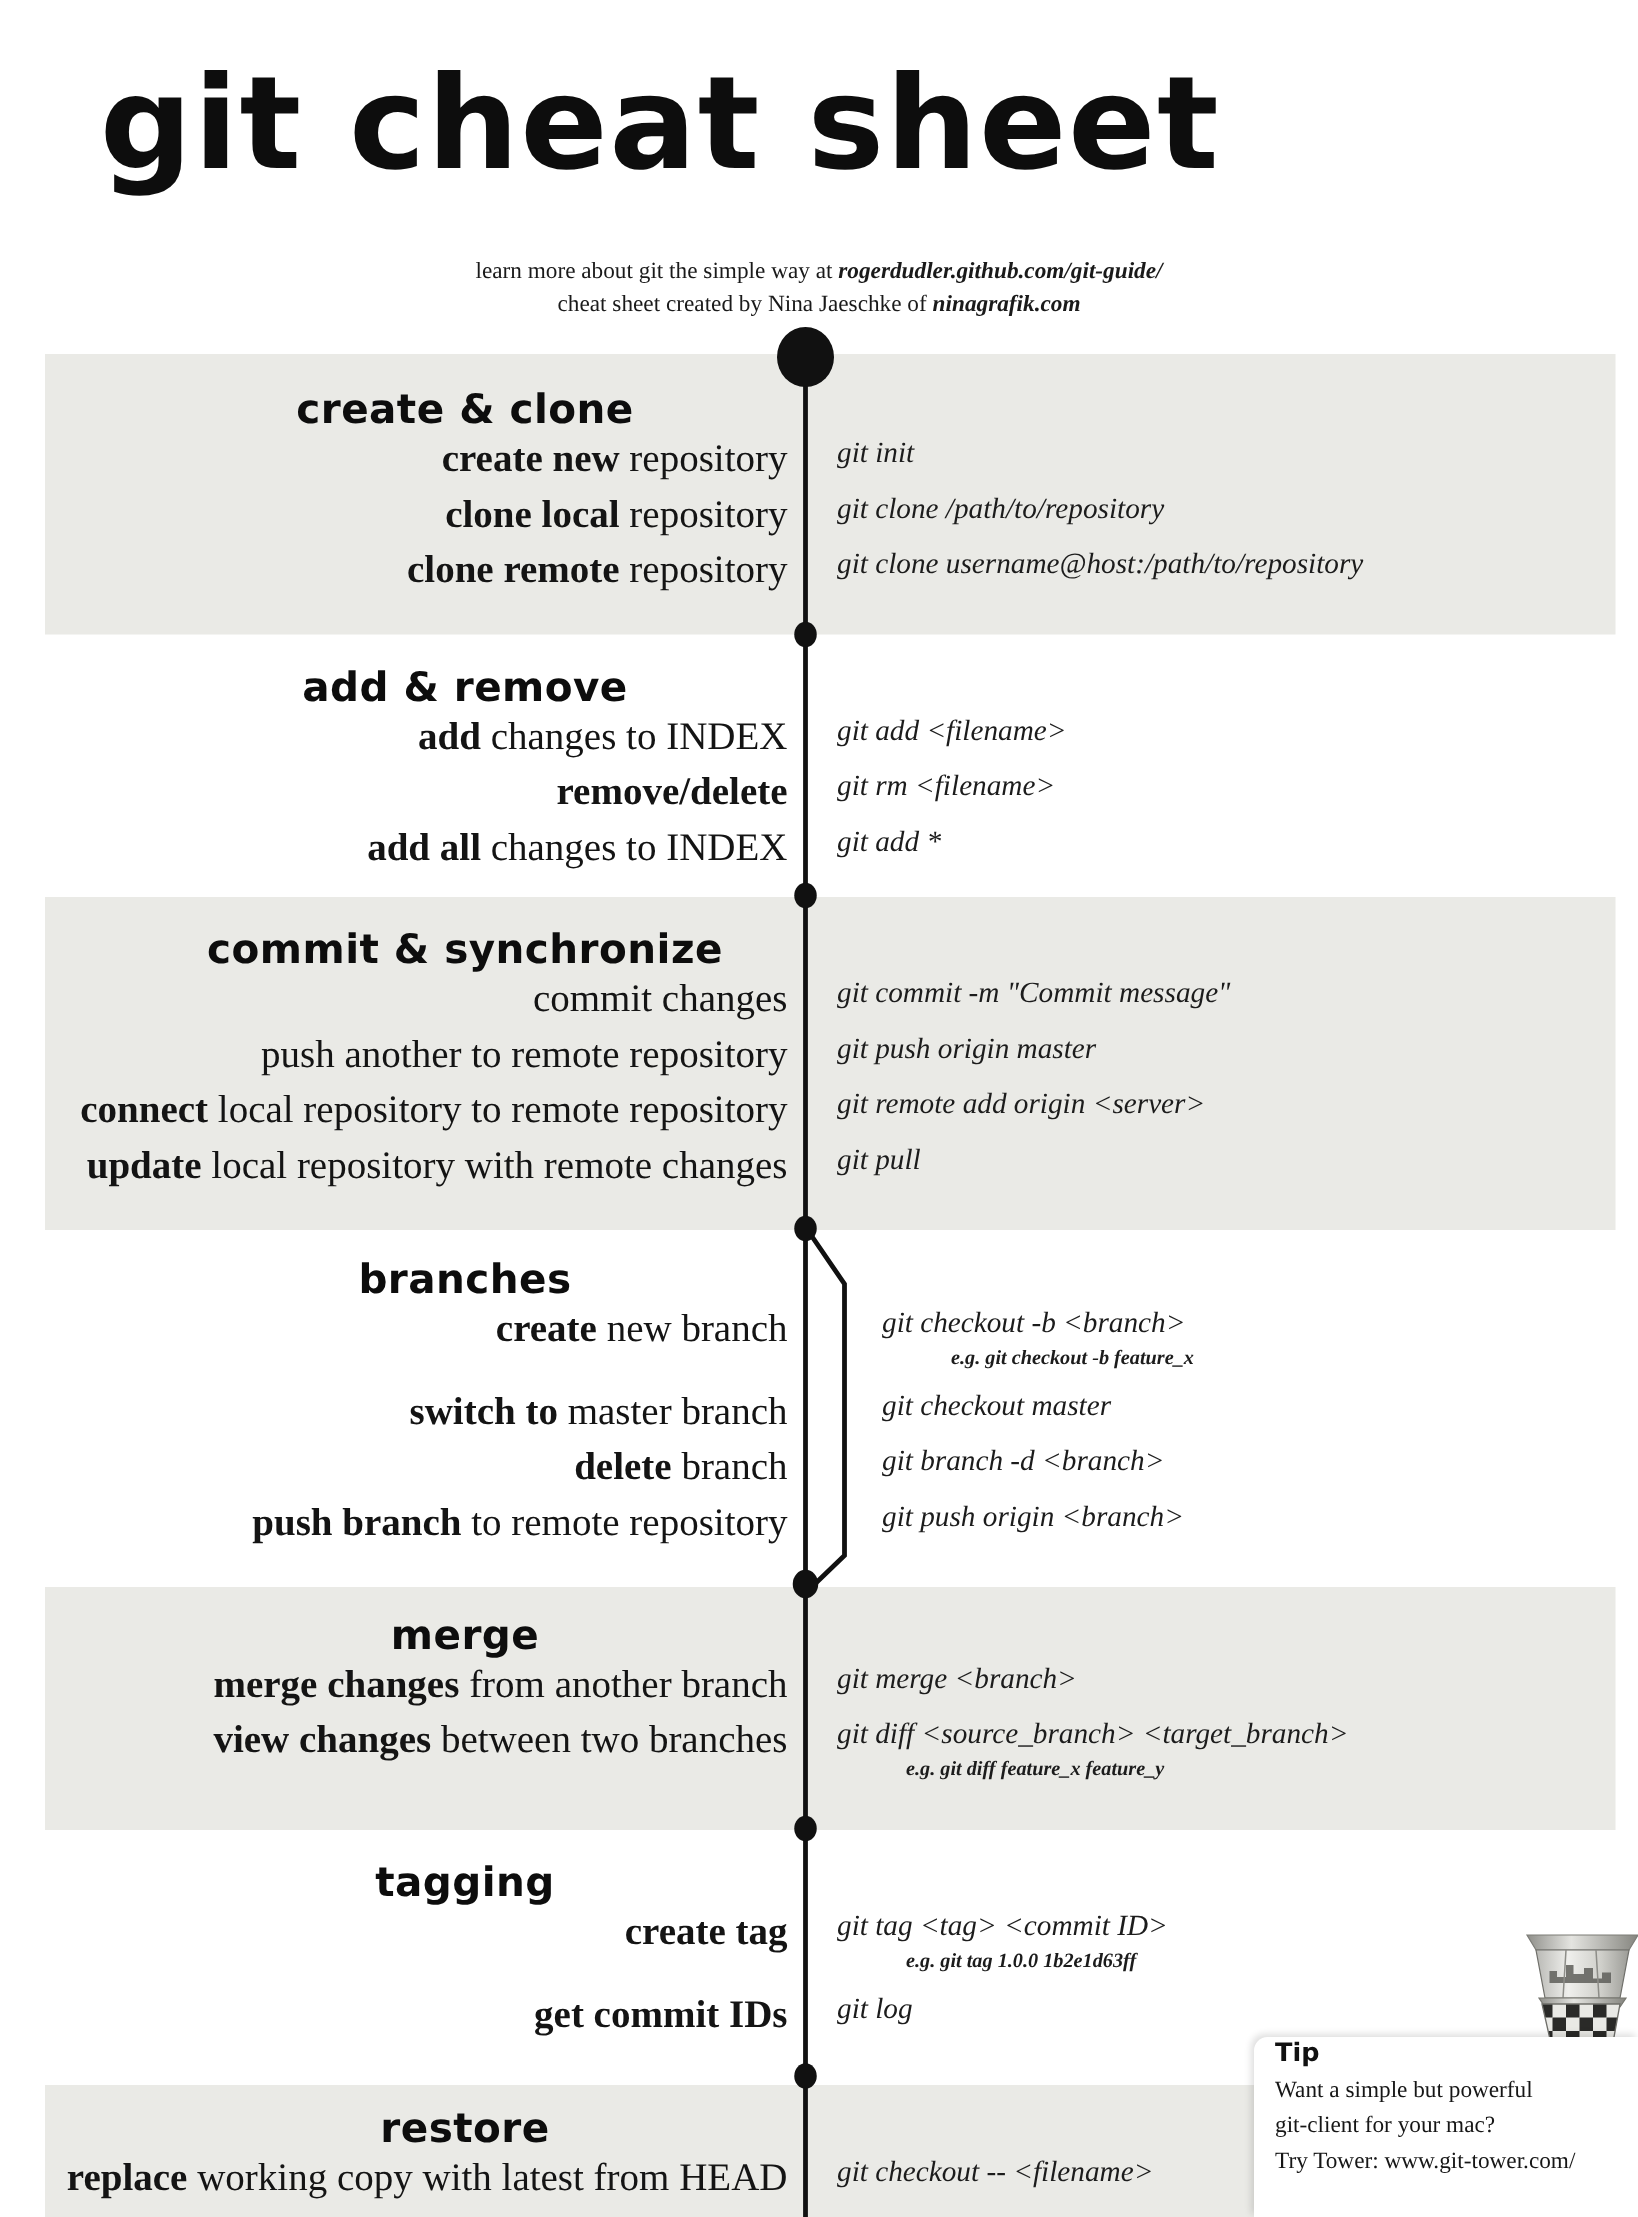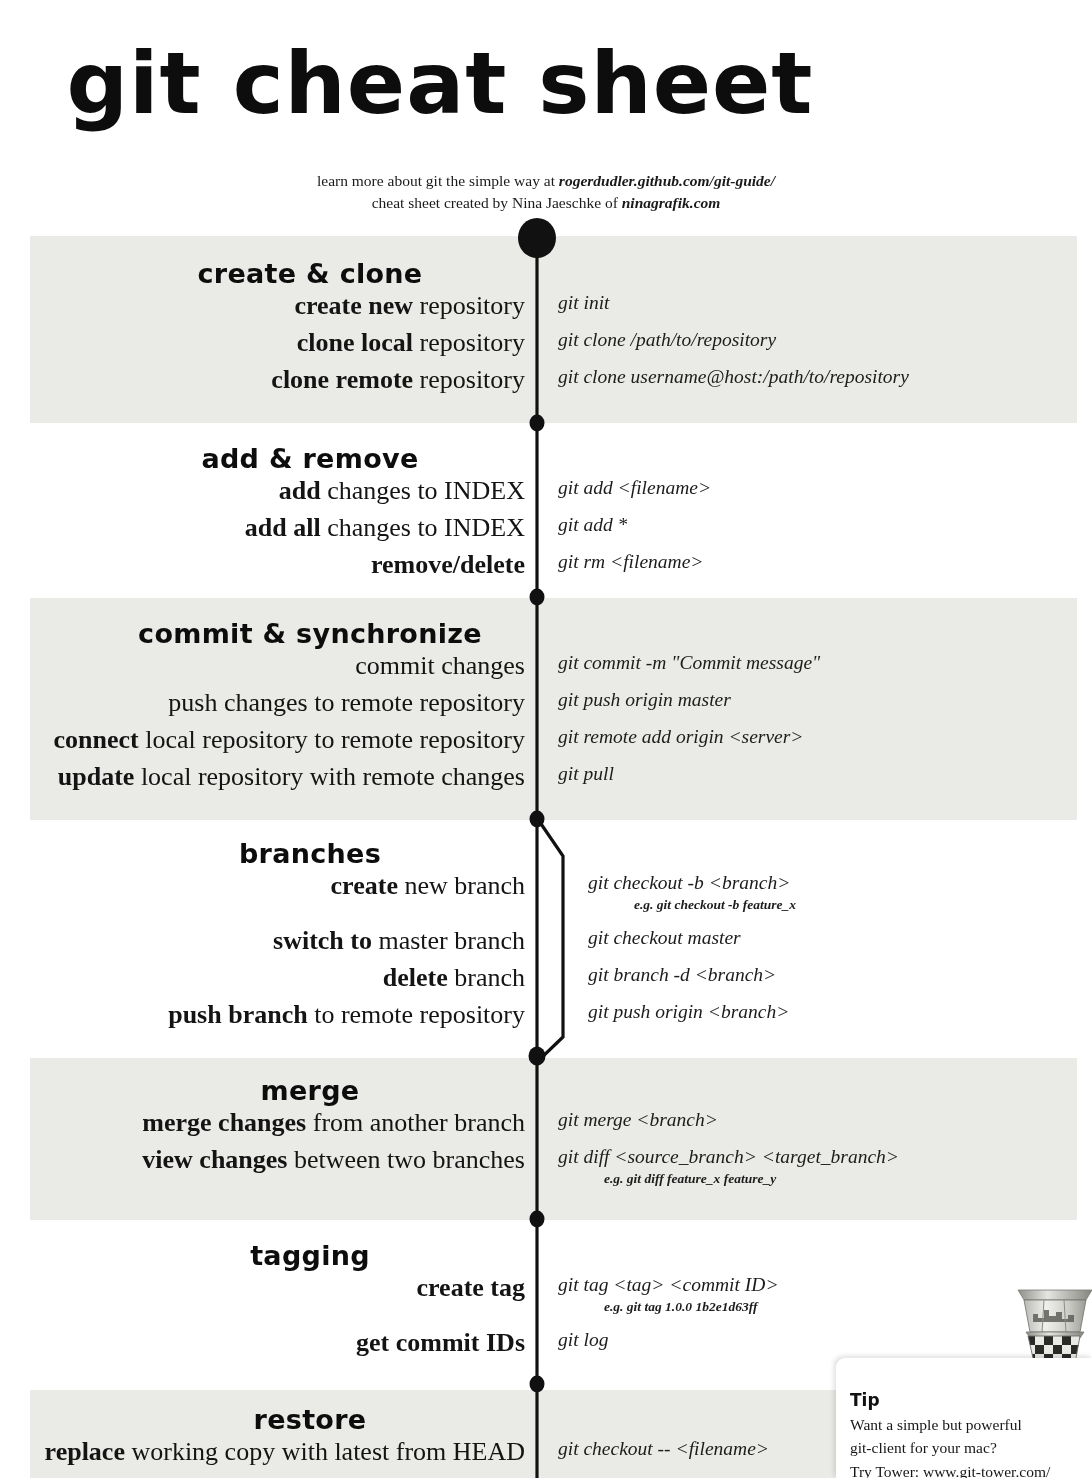--- a/index.html
+++ b/index.html
@@ -136,21 +136,21 @@
   .shift .eg  { left: 634px; }
 
   
   #tip-card {
     position: absolute;
     left: 836px; top: 1358px;
     width: 256px; height: 120px;
     background: #ffffff;
     border-radius: 9px 0 0 0;
     box-shadow: -2px -2px 5px rgba(0,0,0,0.13);
-    padding: 32px 0 0 14px;
+    padding: 1px 0 0 14px;
     box-sizing: border-box;
   }
   #tip-title {
     font-family: "DejaVu Sans", sans-serif;
     font-weight: bold;
     font-size: 17px;
     color: #111;
     margin-bottom: 3px;
   }
   .tip-line {
@@ -221,37 +221,37 @@
     </div>
   </div>
 
   <div class="section" style="top:443px;">
     <div class="sec-head">add &amp; remove</div>
     <div class="row">
       <div class="label"><b>add</b><span> changes to INDEX</span></div>
       <div class="cmd">git add &lt;filename&gt;</div>
     </div>
     <div class="row">
+      <div class="label"><b>remove/delete</b><span></span></div>
+      <div class="cmd">git rm &lt;filename&gt;</div>
+    </div>
+    <div class="row">
       <div class="label"><b>add all</b><span> changes to INDEX</span></div>
       <div class="cmd">git add *</div>
     </div>
-    <div class="row">
-      <div class="label"><b>remove/delete</b><span></span></div>
-      <div class="cmd">git rm &lt;filename&gt;</div>
-    </div>
   </div>
 
   <div class="section" style="top:618px;">
     <div class="sec-head">commit &amp; synchronize</div>
     <div class="row">
       <div class="label"><b></b><span>commit changes</span></div>
       <div class="cmd">git commit -m "Commit message"</div>
     </div>
     <div class="row">
-      <div class="label"><b></b><span>push changes to remote repository</span></div>
+      <div class="label"><b></b><span>push another to remote repository</span></div>
       <div class="cmd">git push origin master</div>
     </div>
     <div class="row">
       <div class="label"><b>connect</b><span> local repository to remote repository</span></div>
       <div class="cmd">git remote add origin &lt;server&gt;</div>
     </div>
     <div class="row">
       <div class="label"><b>update</b><span> local repository with remote changes</span></div>
       <div class="cmd">git pull</div>
     </div>

